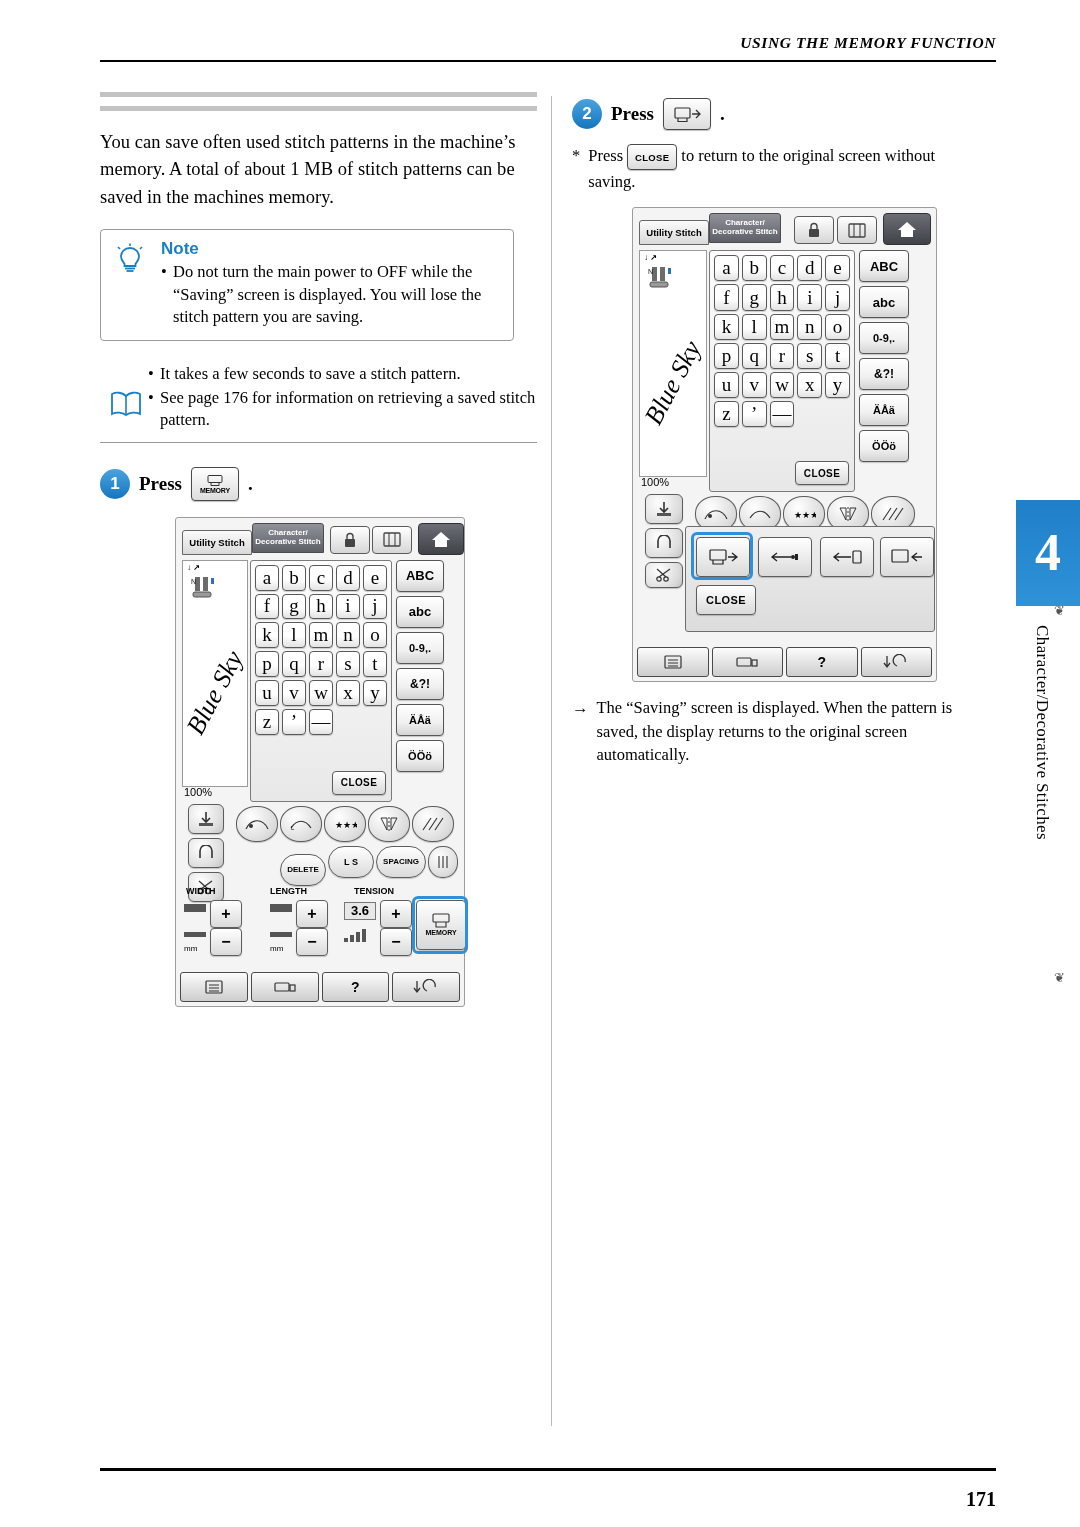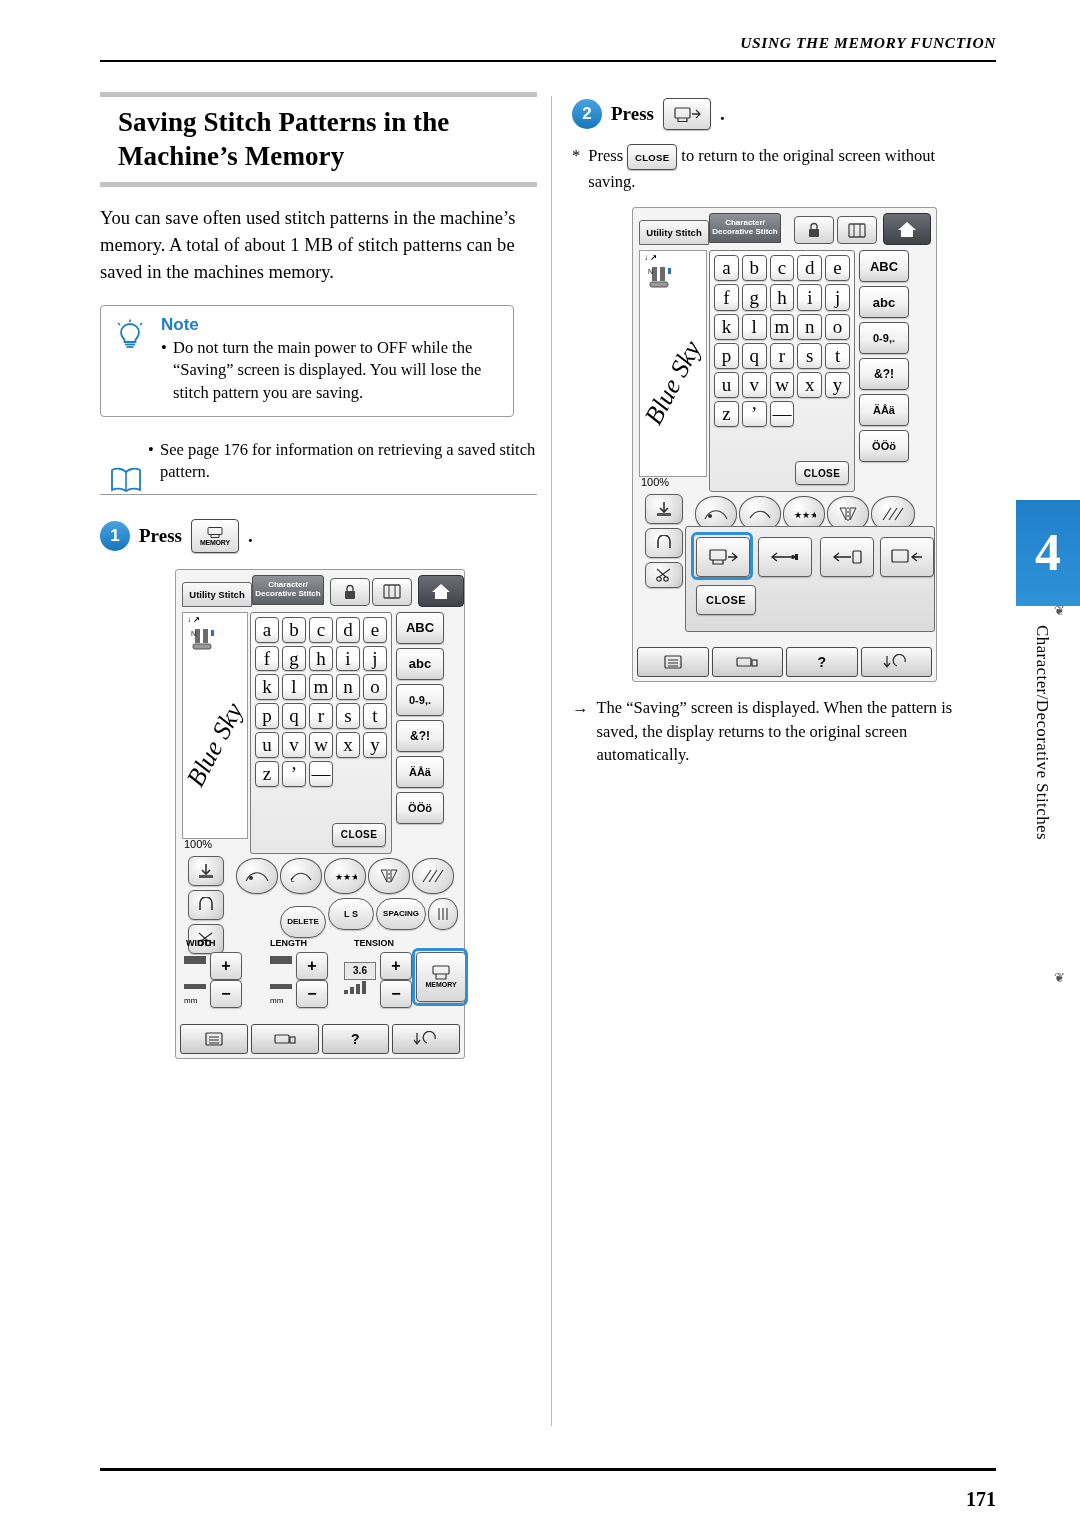--- a/index.html
+++ b/index.html
@@ -471,21 +471,20 @@
   <div class="chapter-orn top">❦</div>
   <div class="chapter-side-text">Character/Decorative Stitches</div>
   <div class="chapter-orn bottom">❦</div>
 </div>
 
 <div class="col-divider"></div>
 
 <div class="col-left">
 
   <div class="title-bar-top"></div>
-  <h1 class="page-title">Saving Stitch Patterns in the Machine’s Memory</h1>
   <div class="title-bar-bottom"></div>
 
   <div class="intro">You can save often used stitch patterns in the machine’s memory. A total of about 1 MB of stitch patterns can be saved in the machines memory.</div>
 
   <div class="note-box">
     <div class="note-icon">
       <svg width="34" height="34" viewBox="0 0 34 34">
         <path d="M17 6 C11.5 6 8 10 8 14.5 C8 18 10.3 20 11.5 21.8 L11.5 24 L22.5 24 L22.5 21.8 C23.7 20 26 18 26 14.5 C26 10 22.5 6 17 6 Z" fill="none" stroke="#1b7fc4" stroke-width="1.8"></path>
         <line x1="12" y1="26.5" x2="22" y2="26.5" stroke="#1b7fc4" stroke-width="1.8"></line>
         <line x1="13.5" y1="29" x2="20.5" y2="29" stroke="#1b7fc4" stroke-width="1.8"></line>
@@ -503,20 +502,21 @@
   </div>
 
   <div class="memo-block">
     <div class="memo-icon">
       <svg width="36" height="30" viewBox="0 0 36 30">
         <path d="M18 7 C14 3 8 3 4 5 L4 25 C8 23 14 23 18 26 C22 23 28 23 32 25 L32 5 C28 3 22 3 18 7 Z" fill="none" stroke="#1b7fc4" stroke-width="1.8"></path>
         <line x1="18" y1="7" x2="18" y2="26" stroke="#1b7fc4" stroke-width="1.6"></line>
       </svg>
     </div>
     <div class="memo-body">
+      <div class="bullet-line">It takes a few seconds to save a stitch pattern.</div>
       <div class="bullet-line">See page 176 for information on retrieving a saved stitch pattern.</div>
     </div>
   </div>
 
   <div class="step-row">
     <div class="step-badge">1</div>
     <div class="step-text">Press</div>
     <span class="key-btn key-memory">
       <svg width="22" height="13" viewBox="0 0 22 13">
         <rect x="4" y="1.5" width="14" height="7" rx="1" fill="none" stroke="#333" stroke-width="1"></rect>
@@ -689,21 +689,21 @@
         <div style="position:absolute; left:0; top:44px; font-family:'Liberation Sans',sans-serif; font-size:8px;">mm</div>
 
         <div class="sqbtn" style="position:absolute; left:112px; top:0; width:30px; height:26px; font-size:16px;">+</div>
         <div class="sqbtn" style="position:absolute; left:112px; top:28px; width:30px; height:26px; font-size:16px;">−</div>
         <div style="position:absolute; left:86px; top:4px; width:22px; height:8px; background:#555;"></div>
         <div style="position:absolute; left:86px; top:32px; width:22px; height:5px; background:#555;"></div>
         <div style="position:absolute; left:86px; top:44px; font-family:'Liberation Sans',sans-serif; font-size:8px;">mm</div>
 
         <div class="sqbtn" style="position:absolute; left:196px; top:0; width:30px; height:26px; font-size:16px;">+</div>
         <div class="sqbtn" style="position:absolute; left:196px; top:28px; width:30px; height:26px; font-size:16px;">−</div>
-        <div style="position:absolute; left:160px; top:10px; width:30px; height:16px; border:1px solid #777; background:#e8e8e8; font-family:'Liberation Sans',sans-serif; font-size:10px; font-weight:bold; display:flex; align-items:center; justify-content:center;">3.6</div>
+        <div style="position:absolute; left:160px; top:2px; width:30px; height:16px; border:1px solid #777; background:#e8e8e8; font-family:'Liberation Sans',sans-serif; font-size:13px; font-weight:bold; display:flex; align-items:center; justify-content:center;">3.6</div>
         <div style="position:absolute; left:160px; top:26px;">
           <svg width="30" height="16" viewBox="0 0 30 16">
               <rect x="0" y="12" width="4" height="4" fill="#555"></rect>
               <rect x="6" y="9" width="4" height="7" fill="#555"></rect>
               <rect x="12" y="6" width="4" height="10" fill="#555"></rect>
               <rect x="18" y="3" width="4" height="13" fill="#555"></rect>
             </svg>
         </div>
 
         <div class="sqbtn" style="position:absolute; left:232px; top:0; width:48px; height:48px; flex-direction:column; font-size:7px; background:linear-gradient(180deg,#ffffff,#d8d8d8);">

